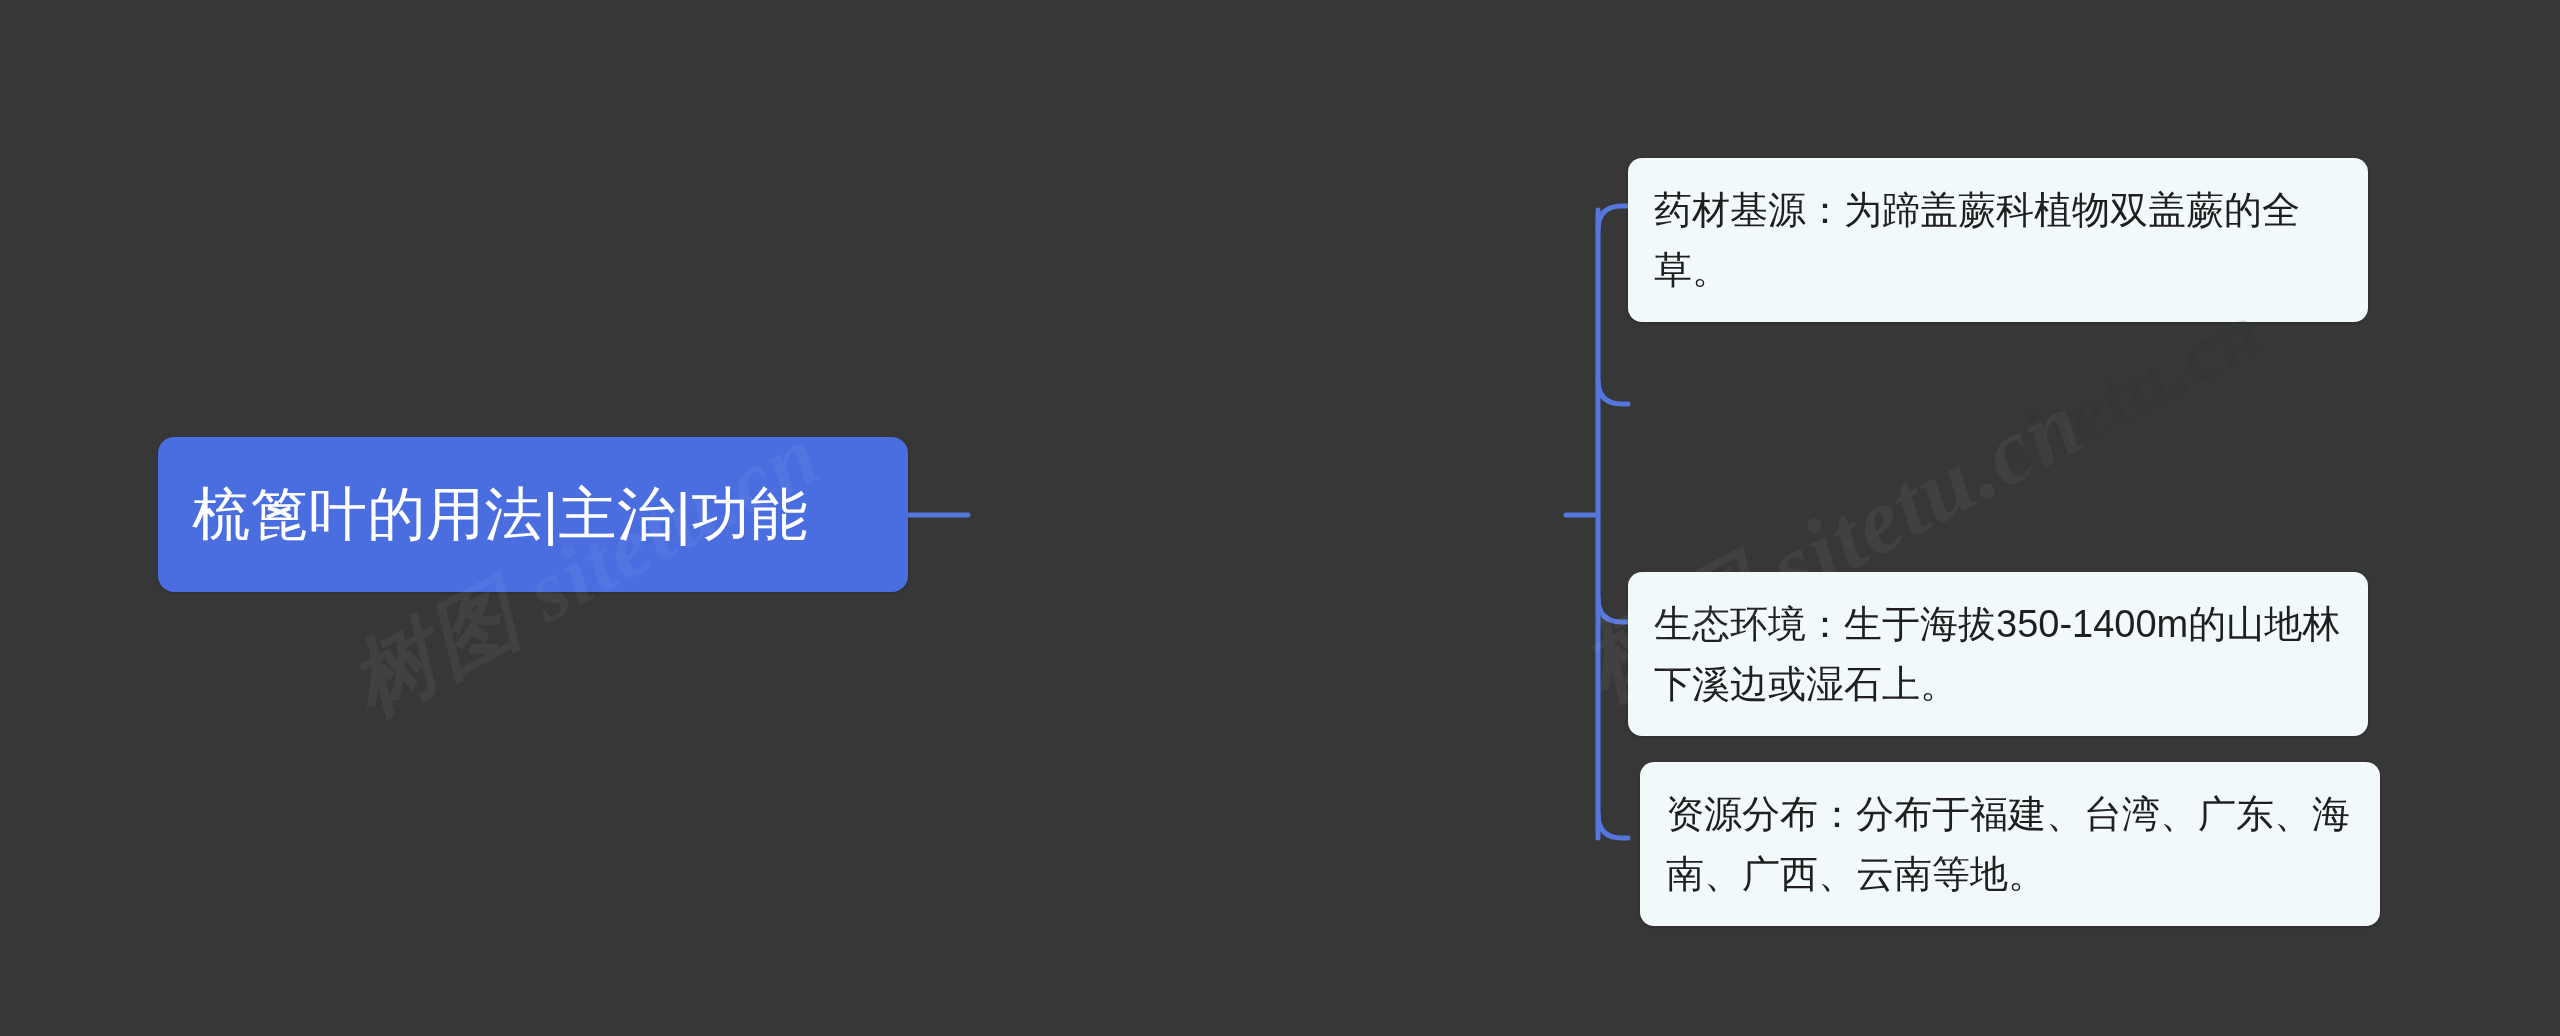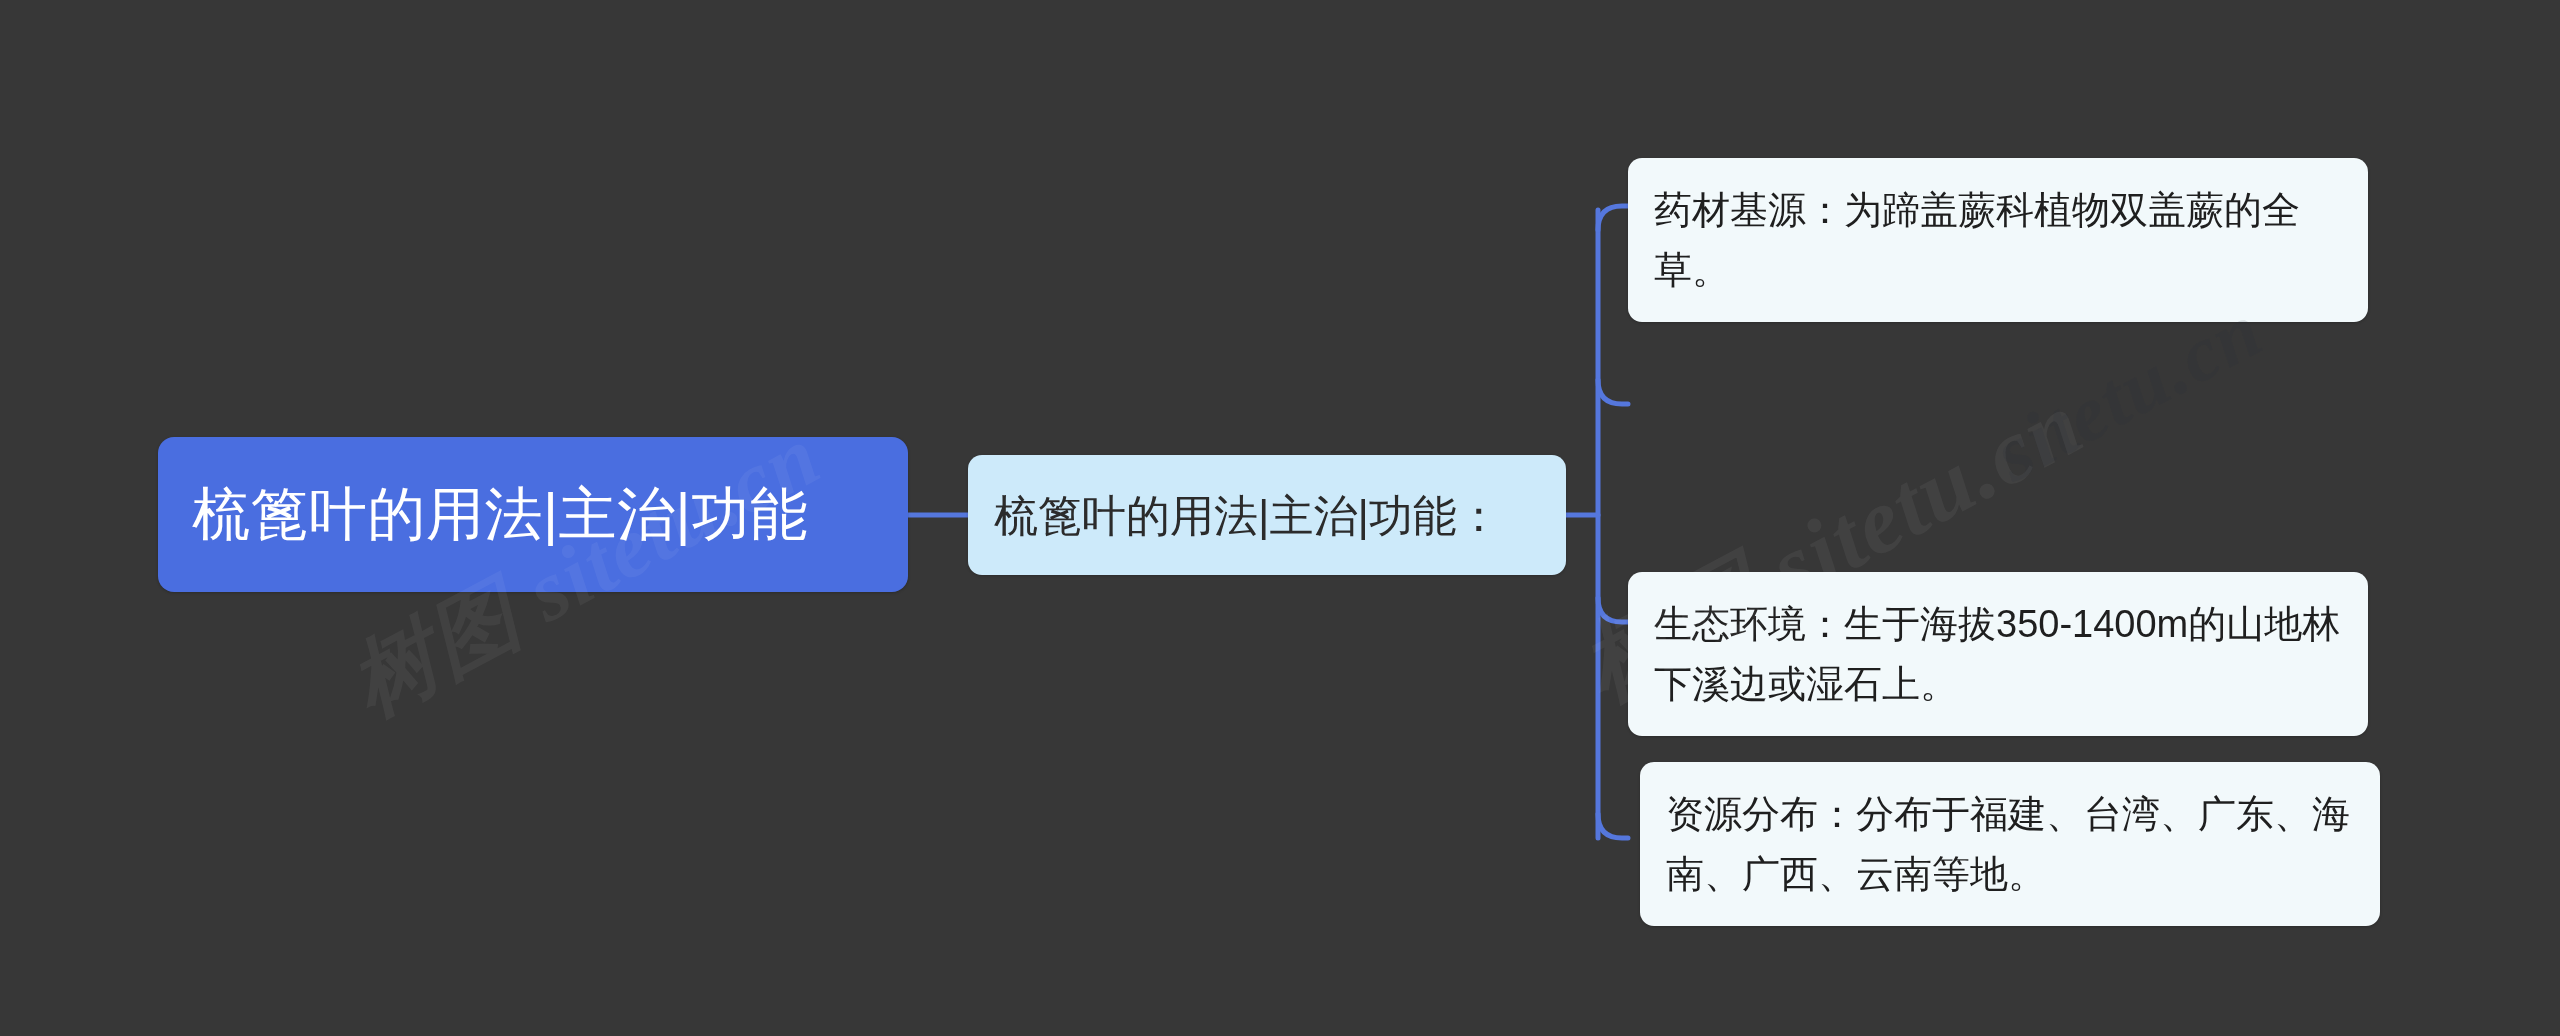--- a/index.html
+++ b/index.html
@@ -139,23 +139,20 @@
 
     <path d="M 1598 598 Q 1598 622 1622 622 L 1628 622" stroke="#5577dd" stroke-width="5" stroke-linecap="round"></path>
 
     <path d="M 1598 814 Q 1598 838 1622 838 L 1628 838" stroke="#5577dd" stroke-width="5" stroke-linecap="round"></path>
   </svg>
 
   <div class="node node-root">
     <span class="label">梳篦叶的用法|主治|功能</span>
   </div>
 
-  <div class="node node-branch">
-    <span class="label">梳篦叶的用法|主治|功能：</span>
-  </div>
 
   <div class="node node-leaf leaf-0">
     <span class="label">药材基源：为蹄盖蕨科植物双盖蕨的全草。</span>
   </div>
 
 
   <div class="node node-leaf leaf-2">
     <span class="label">生态环境：生于海拔350-1400m的山地林下溪边或湿石上。</span>
   </div>
 

